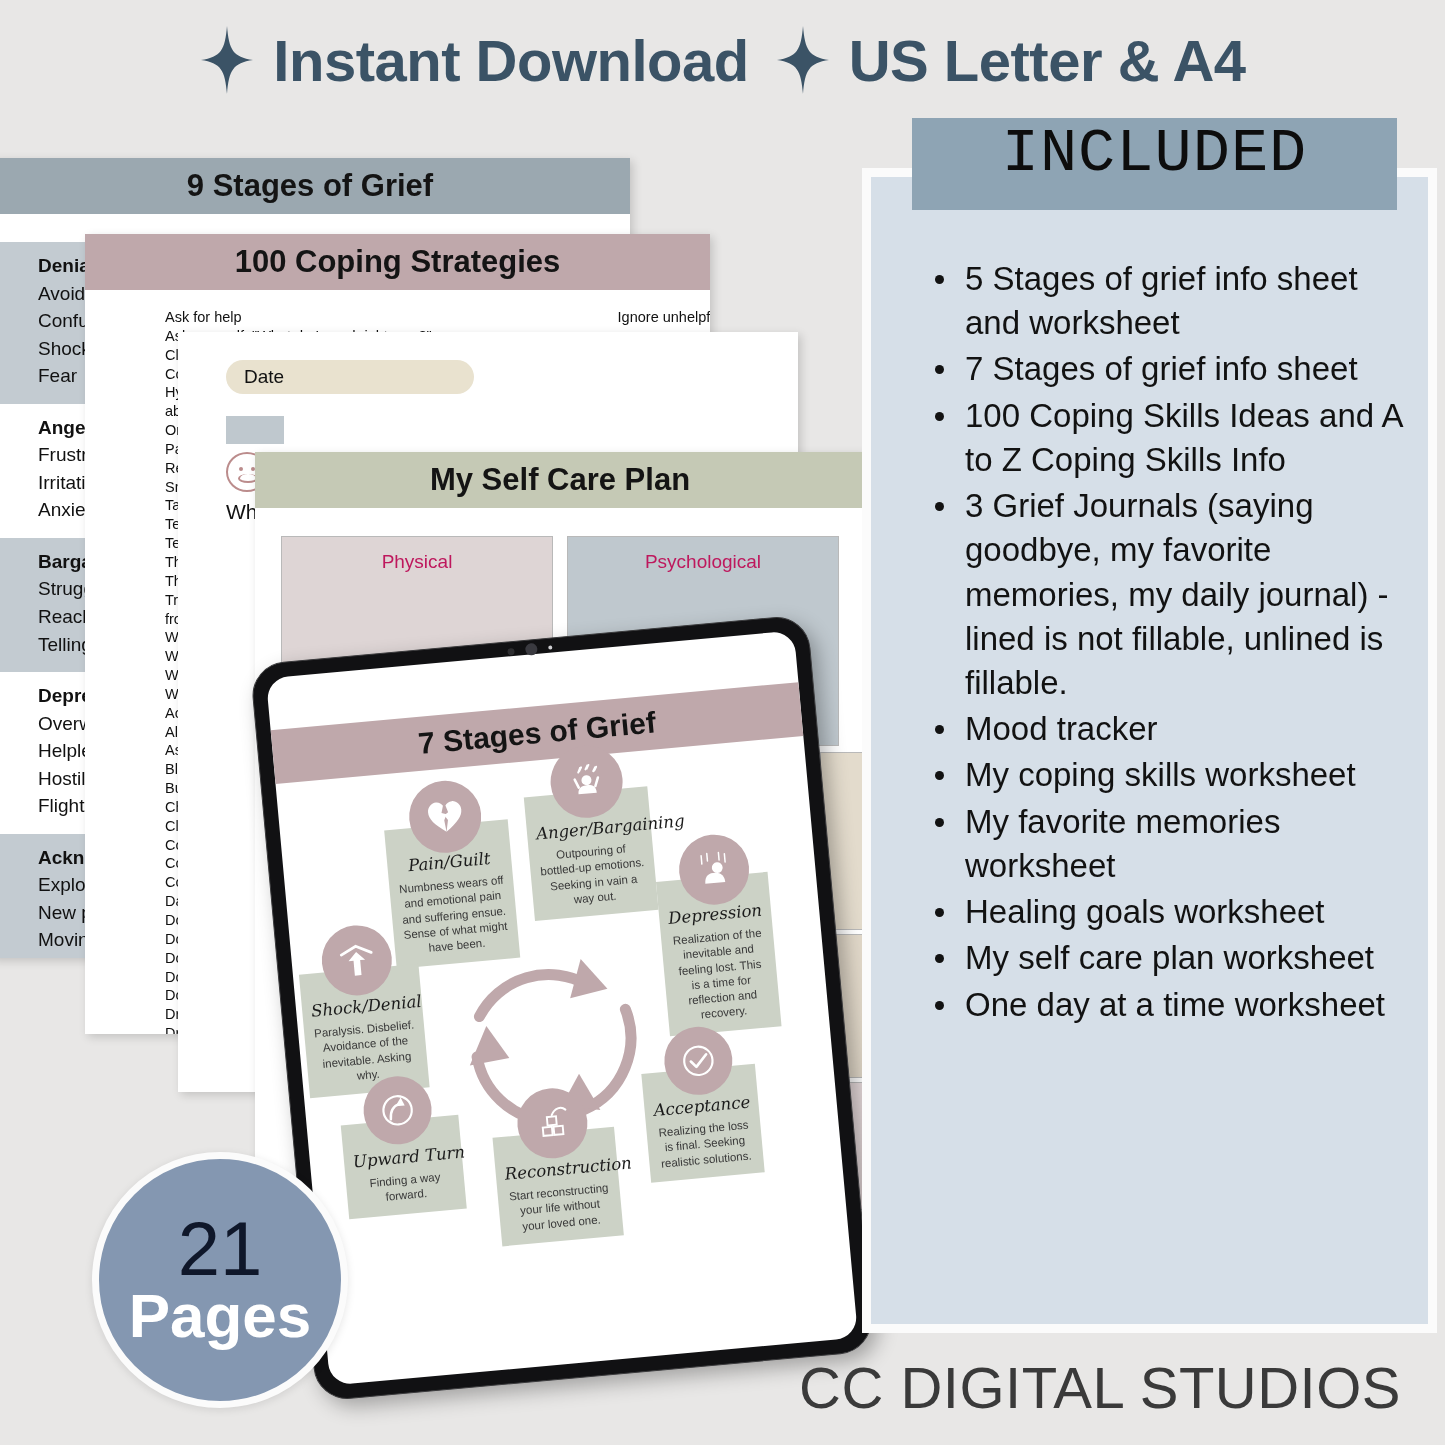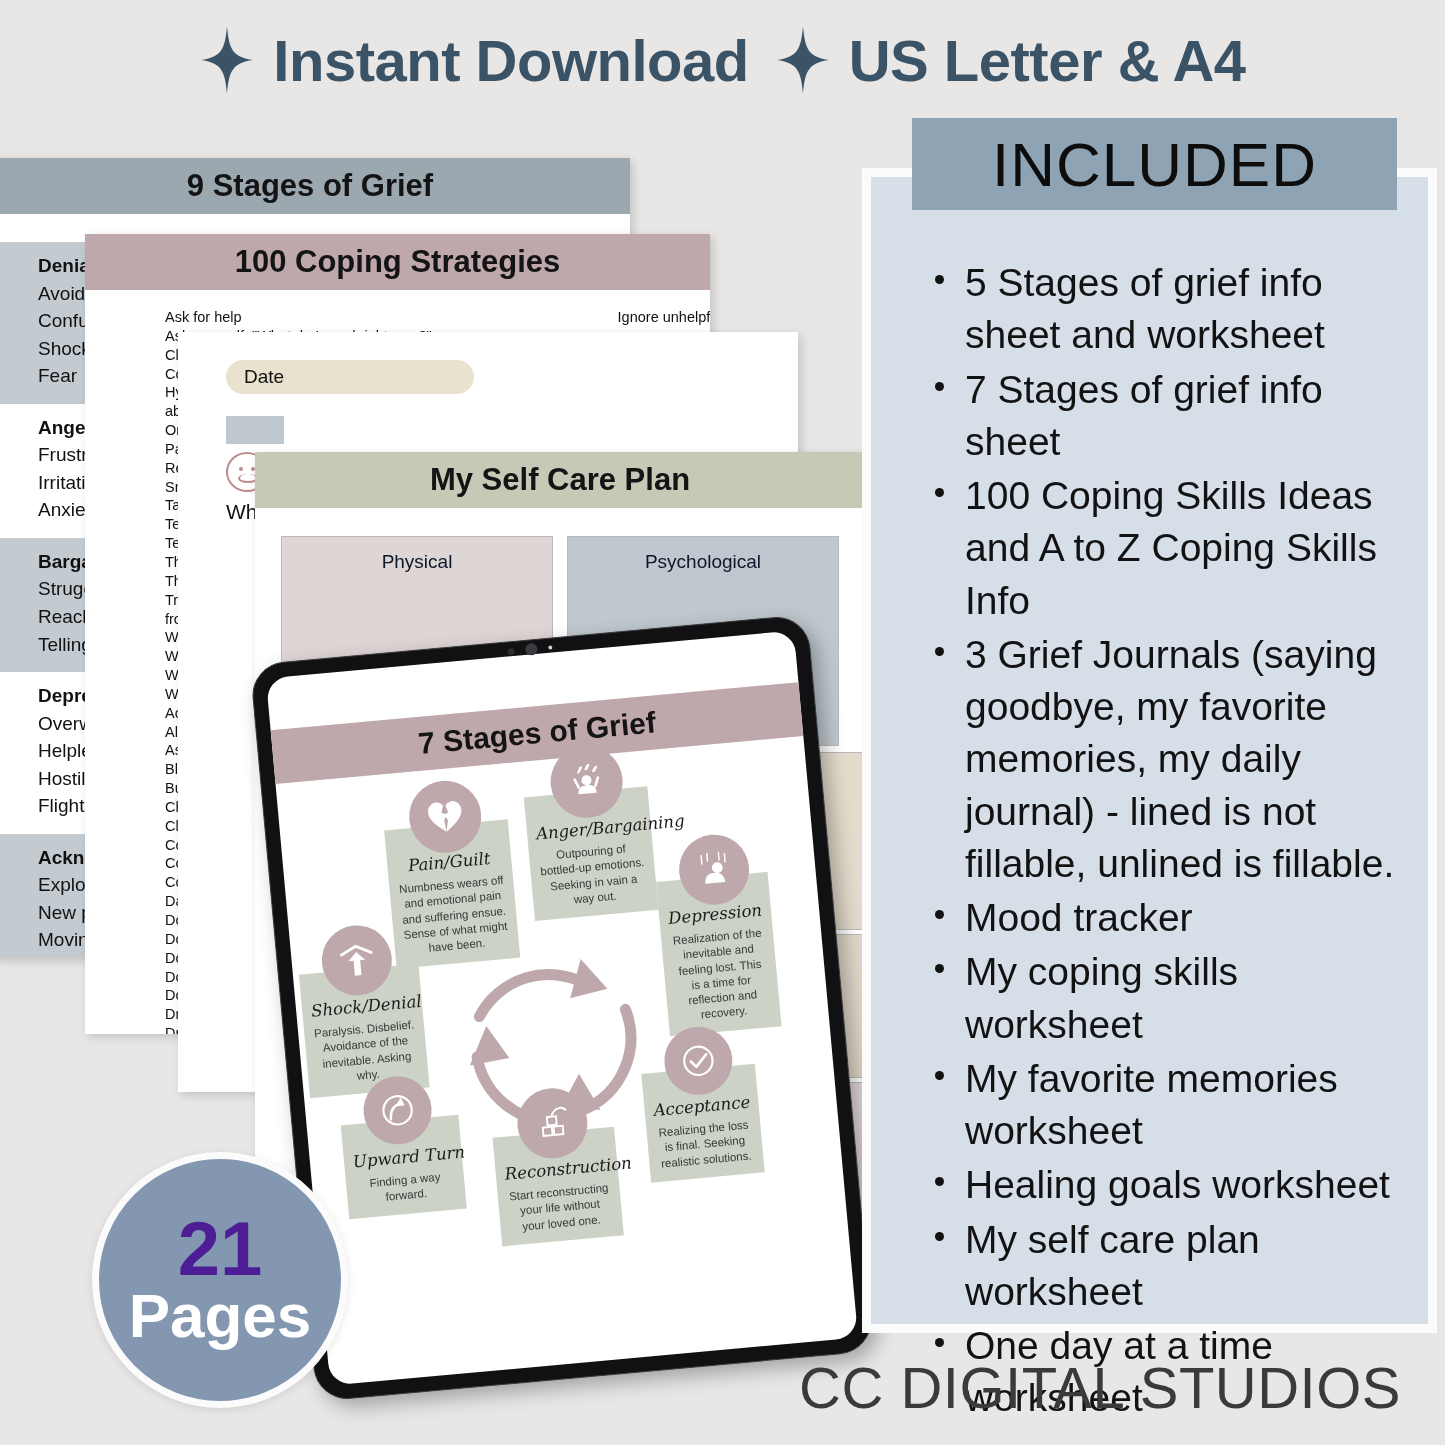--- a/index.html
+++ b/index.html
@@ -119,21 +119,21 @@
   .sc-grid {
     display: flex; gap: 14px;
     padding: 28px 26px 0 26px;
   }
   .sc-cell {
     flex: 1; height: 210px;
     border: 1px solid #b9b9b9;
     display: flex; justify-content: center;
     padding-top: 14px;
   }
-  .sc-cell-label { font-size: 19px; color: #0f172a; }
+  .sc-cell-label { font-size: 19px; color: #be185d; }
   #sc-physical { background: #ded5d5; }
   #sc-psych { background: #bfc8ce; }
   .sc-right-strip { position: absolute; right: 1px; }
   #scs1 { top: 300px; width: 44px; height: 178px; background: #e3dbcc; border: 1px solid #b9b9b9; }
   #scs2 { top: 482px; width: 44px; height: 144px; background: #e0d7c8; border: 1px solid #b9b9b9; }
   #scs3 { top: 630px; width: 44px; height: 128px; background: #e5d9da; border: 1px solid #b9b9b9; }
 
   
   #tablet {
     position: absolute;
@@ -224,36 +224,37 @@
     left: 862px; top: 168px;
     width: 575px; height: 1165px;
     background: #d6dfe8;
     border: 9px solid #fbfbfb;
   }
   #included-badge {
     position: absolute;
     left: 912px; top: 118px;
     width: 485px; height: 92px;
     background: #8ea4b4;
-    display: flex; align-items: center; justify-content: center;
+    display: flex; align-items: flex-start; justify-content: center;
     z-index: 5;
+    font-family: Liberation Mono, monospace;
   }
   #included-badge-text {
     font-size: 62px;
     color: #0d0d0d;
     letter-spacing: 1px;
   }
   #included-list {
     position: absolute;
     left: 60px; top: 80px; right: 22px;
     list-style: none;
   }
   #included-list li {
     position: relative;
-    font-size: 39px;
+    font-size: 33px;
     line-height: 1.34;
     color: #121212;
     padding-left: 34px;
     margin-bottom: 2px;
   }
   #included-list li::before {
     content: "";
     position: absolute;
     left: 4px; top: 18px;
     width: 9px; height: 9px;
@@ -267,21 +268,21 @@
     left: 92px; top: 1152px;
     width: 256px; height: 256px;
     border-radius: 50%;
     background: #8497b1;
     border: 7px solid #fbfbfb;
     display: flex; flex-direction: column;
     align-items: center; justify-content: center;
     z-index: 30;
     box-shadow: 0 2px 8px rgba(0,0,0,0.10);
   }
-  #pages-count { font-size: 76px; font-weight: bold; color: #4c1d95; line-height: 0.96; }
+  #pages-count { font-size: 76px; font-weight: normal; color: #0f172a; line-height: 0.96; }
   #pages-label { font-size: 62px; font-weight: bold; color: #ffffff; line-height: 1.0; }
 
   
   #brand {
     position: absolute;
     right: 44px; bottom: 24px;
     font-size: 58px;
     color: #3a3a3a;
     letter-spacing: 0.5px;
     white-space: nowrap;

